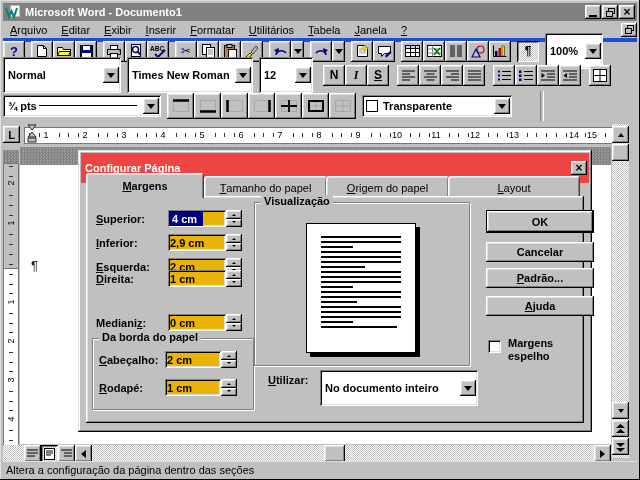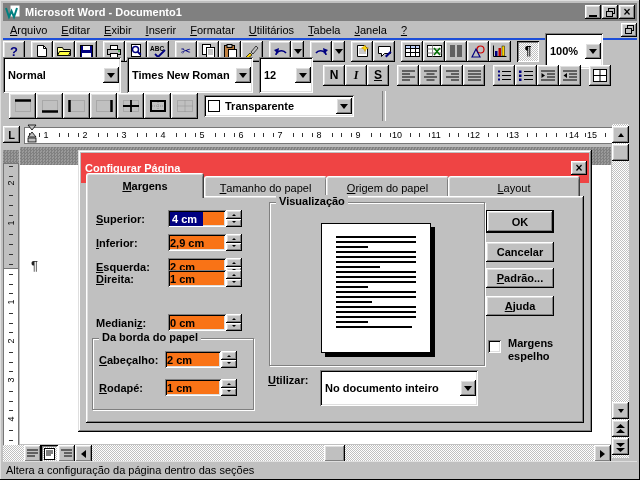--- a/index.html
+++ b/index.html
@@ -13,21 +13,21 @@
     background:repeating-conic-gradient(#fff 0% 25%, #c0c0c0 0% 50%);background-size:2px 2px;}
   .lcheck{background:repeating-conic-gradient(#fff 0% 25%, #c0c0c0 0% 50%);background-size:2px 2px;}
   .dcheck{background:repeating-conic-gradient(#808080 0% 25%, #9a9a9a 0% 50%);background-size:3px 3px;}
   
   .titlebar{position:absolute;left:3px;top:3px;right:3px;height:18px;background:#808080;display:flex;align-items:center;padding:0 2px;}
   .ttext{color:#fff;font-weight:bold;margin-left:4px;flex:1;white-space:nowrap;}
   .tb{width:16px;height:14px;margin-left:1px;}
   .minbar{width:8px;height:2px;background:#000;margin-top:7px;}
   .xg{font-weight:bold;font-size:12px;line-height:10px;}
   
-  .menubar{position:absolute;left:3px;top:21px;right:3px;height:17px;display:flex;align-items:center;border-bottom:2px solid #1d4ed8;}
+  .menubar{position:absolute;left:3px;top:21px;right:3px;height:17px;display:flex;align-items:center;border-bottom:4px solid #1d4ed8;}
   .mitem{padding:1px 7px;white-space:nowrap;}
   .mrest{margin-left:auto;width:16px;height:14px;}
   
   .tbrow{position:absolute;left:3px;right:3px;display:flex;align-items:center;}
   .tb1{top:39px;height:24px;}
   .tb2{top:63px;height:24px;}
   .tb3{top:89px;height:33px;}
   .t{width:22px;height:21px;flex:none;}
   .arr{width:13px;height:21px;flex:none;}
   .g{margin-left:6px;}
@@ -87,32 +87,32 @@
   .dttext{color:#fff;font-weight:bold;flex:1;}
   .dx{width:16px;height:14px;}
   .tab{position:absolute;top:26px;height:21px;background:#c0c0c0;display:flex;align-items:center;justify-content:center;
     border-top:1px solid #fff;border-left:1px solid #fff;border-right:1px solid #404040;border-radius:3px 3px 0 0;
     box-shadow:inset 0 1px 0 #dfdfdf,inset 1px 0 0 #dfdfdf,inset -1px 0 0 #808080;font-weight:normal;}
   .tabact{top:23px;height:24px;z-index:3;font-weight:bold;}
   .panel{position:absolute;left:8px;top:46px;width:498px;height:227px;background:#c0c0c0;
     box-shadow:inset -1px -1px 0 #000, inset 1px 1px 0 #fff, inset -2px -2px 0 #808080, inset 2px 2px 0 #dfdfdf;}
   .frow{position:absolute;left:18px;width:150px;height:17px;display:flex;align-items:center;}
   .flabel{width:72px;flex:none;}
-  .dinput{width:58px;height:17px;background:#f97316;display:flex;align-items:center;padding-left:2px;box-sizing:border-box;
+  .dinput{width:58px;height:17px;background:#eab308;display:flex;align-items:center;padding-left:2px;box-sizing:border-box;
     box-shadow:inset 1px 1px 0 #808080, inset -1px -1px 0 #fff, inset 2px 2px 0 #000, inset -2px -2px 0 #dfdfdf;}
   .sel{background:#000080;color:#fff;padding:1px 6px 1px 2px;}
   .spin{display:flex;flex-direction:column;width:16px;height:17px;flex:none;}
   .spb{width:16px;height:8.5px;}
   .group{position:absolute;border:1px solid #808080;box-shadow:inset 1px 1px 0 #fff, 1px 1px 0 #fff;}
   .gtitle{position:absolute;top:-8px;left:6px;background:#c0c0c0;padding:0 3px;}
   .grow{position:absolute;left:6px;width:156px;height:17px;display:flex;align-items:center;}
   .prevpage{position:absolute;left:51px;top:20px;width:110px;height:130px;background:#fff;border:1px solid #000;
     box-shadow:4px 4px 0 #000;box-sizing:border-box;padding:12px 14px 0 14px;}
   .pline{height:2px;background:#000;margin-bottom:3px;}
-  .dlgbtn{position:absolute;left:408px;width:68px;height:20px;font-weight:bold;}
+  .dlgbtn{position:absolute;left:408px;width:108px;height:20px;font-weight:bold;}
   .defbtn{border:1px solid #000;height:23px;}
   .chk{position:absolute;left:410px;top:190px;width:13px;height:13px;background:#fff;
     box-shadow:inset 1px 1px 0 #808080, inset -1px -1px 0 #fff, inset 2px 2px 0 #000, inset -2px -2px 0 #dfdfdf;}
   .chklbl{position:absolute;left:430px;top:187px;width:74px;line-height:13px;}
   .ulabel{position:absolute;left:190px;top:224px;}
   .ucombo{position:absolute;left:242px;top:220px;width:158px;}
   u{text-decoration:underline;}
 </style>
 </head>
 <body>
@@ -377,20 +377,27 @@
       </button>
     <button class="btn t" style="margin-left:8px">
         <svg width="14" height="13">
           <rect x="0.5" y="0.5" width="13" height="12" fill="#fff" stroke="#000"></rect>
           <path d="M7 0.5v12M0.5 6.5h13" stroke="#000"></path>
         </svg>
       </button>
   </div>
 
   <div class="tbrow tb3">
+    <div class="combo" style="width:158px;height:22px">
+      <span class="cw" style="flex:none">¾ pts</span>
+      <i class="lwline"></i>
+      <button class="btn ca">
+          <i class="td"></i>
+        </button>
+    </div>
     <button class="btn g" style="width:27px;height:26px">
         <svg width="20" height="16">
           <rect x="2.5" y="2.5" width="15" height="11" fill="none" stroke="#909090" stroke-dasharray="1 1"></rect>
           <path d="M2 2.5h16" stroke="#000" stroke-width="2.5"></path>
         </svg>
       </button>
     <button class="btn" style="width:27px;height:26px">
         <svg width="20" height="16">
           <rect x="2.5" y="2.5" width="15" height="11" fill="none" stroke="#909090" stroke-dasharray="1 1"></rect>
           <path d="M2 13.5h16" stroke="#000" stroke-width="2.5"></path>
@@ -647,21 +654,21 @@
             <button class="btn spb">
               <i class="stu" style="border-bottom-width:3px;border-width:2.5px;border-bottom-color:#000;margin-bottom:1px"></i>
             </button>
             <button class="btn spb">
               <i class="std" style="border-top-width:3px;border-width:2.5px;border-top-color:#000;margin-top:1px"></i>
             </button>
           </span>
       </div>
     </div>
 
-    <div class="group" style="left:191px;top:52px;width:214px;height:162px">
+    <div class="group" style="left:176px;top:52px;width:214px;height:162px">
       <span class="gtitle">Visualização</span>
       <div class="prevpage">
           <div class="pline" style="width: 100%;"></div>
           <div class="pline" style="width: 100%;"></div>
           <div class="pline" style="width: 40%;"></div>
           <div class="pline" style="width: 100%;"></div>
           <div class="pline" style="width: 100%;"></div>
           <div class="pline" style="width: 100%;"></div>
           <div class="pline" style="width: 55%;"></div>
           <div class="pline" style="width: 100%;"></div>

